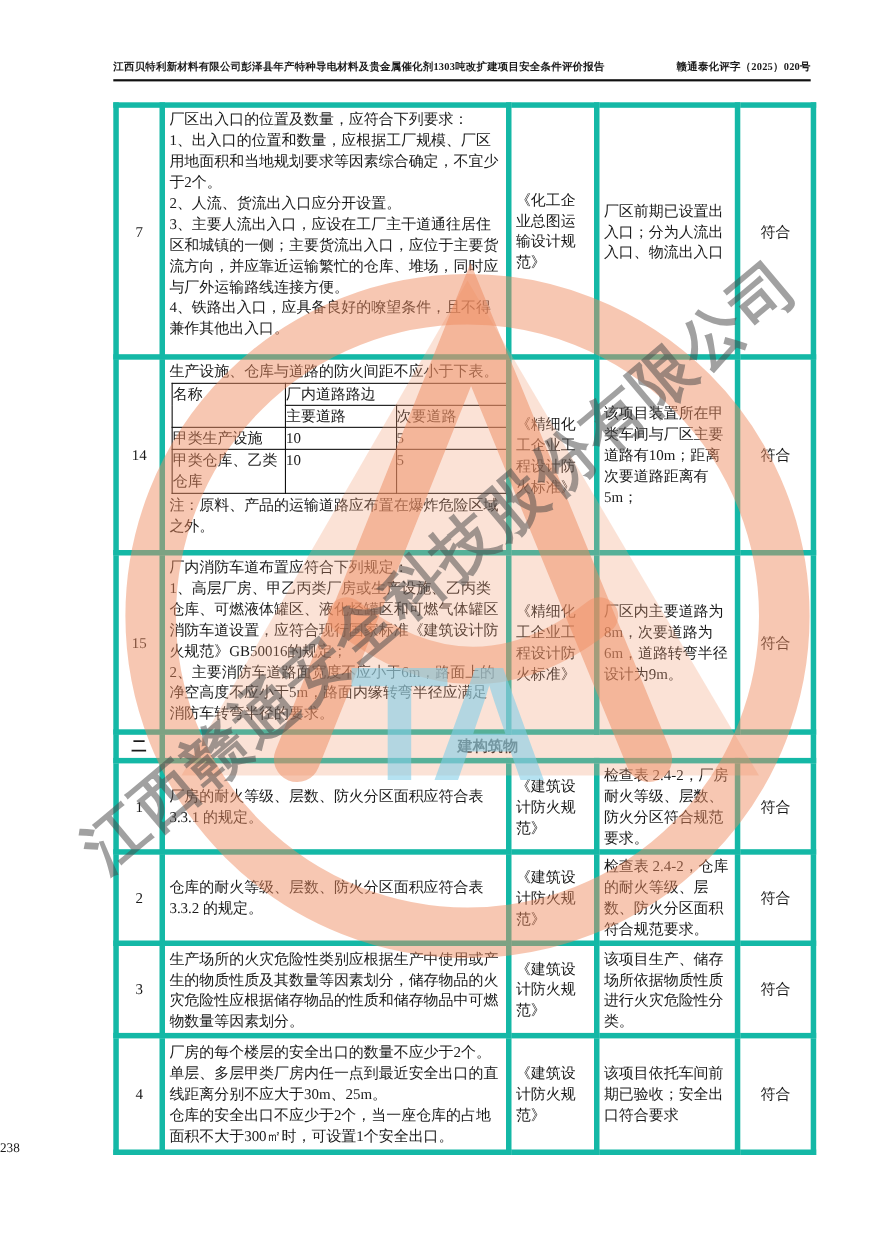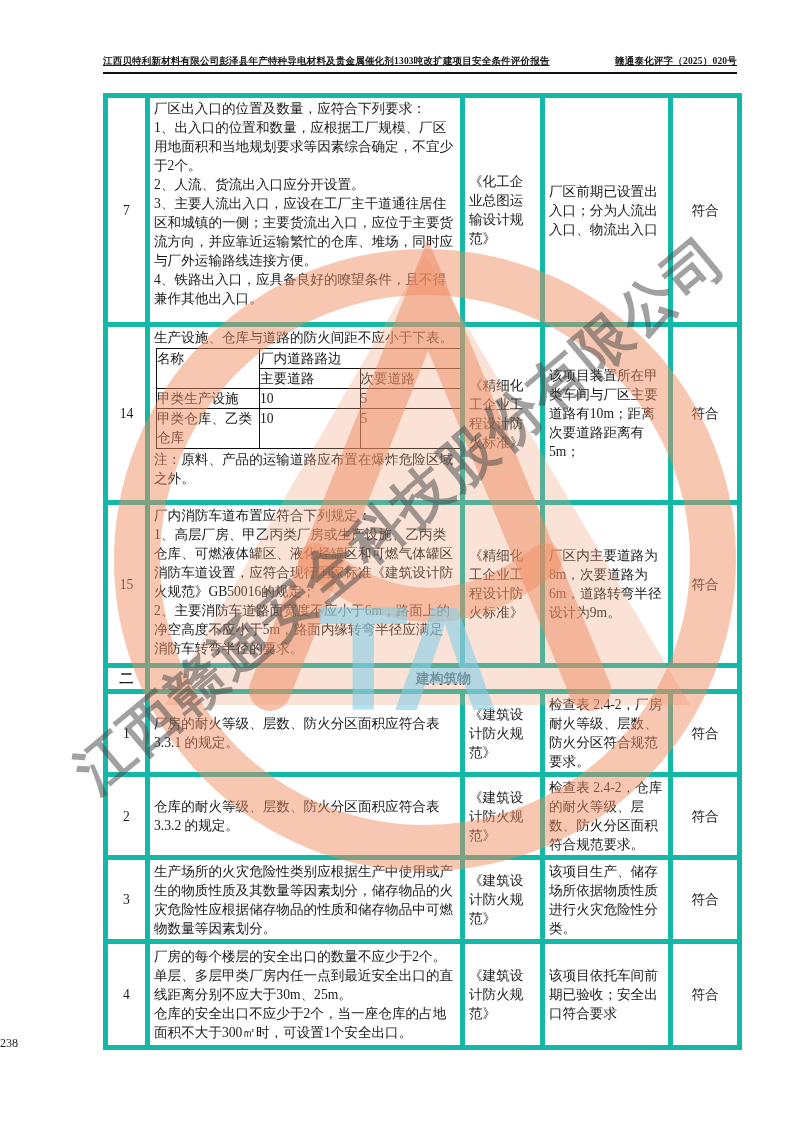--- a/index.html
+++ b/index.html
@@ -6,21 +6,21 @@
   html,body { width:793px; height:1122px; }
   body {
     position:relative; background:#ffffff; overflow:hidden;
     font-family:"Liberation Serif","DejaVu Serif",serif; color:#1a1a1a;
   }
   
   .doc-header{
     position:absolute; left:103px; top:55px; width:634px;
     display:flex; justify-content:space-between; align-items:flex-end;
     font-size:9.5px; font-weight:bold; letter-spacing:.2px;
-    padding-bottom:4px; border-bottom:2px solid #111;text-decoration:underline;
+    padding-bottom:4px; border-bottom:2px solid #111;
   }
   .doc-header .hl{ max-width:470px; }
   
   table.review{
     position:absolute; left:103px; top:93px; width:634px;
     border-collapse:collapse; table-layout:fixed;
     font-size:13.6px; line-height:19px;
   }
   table.review td{
     border:5px solid #14b8a6; padding:1px 4px; vertical-align:middle;

